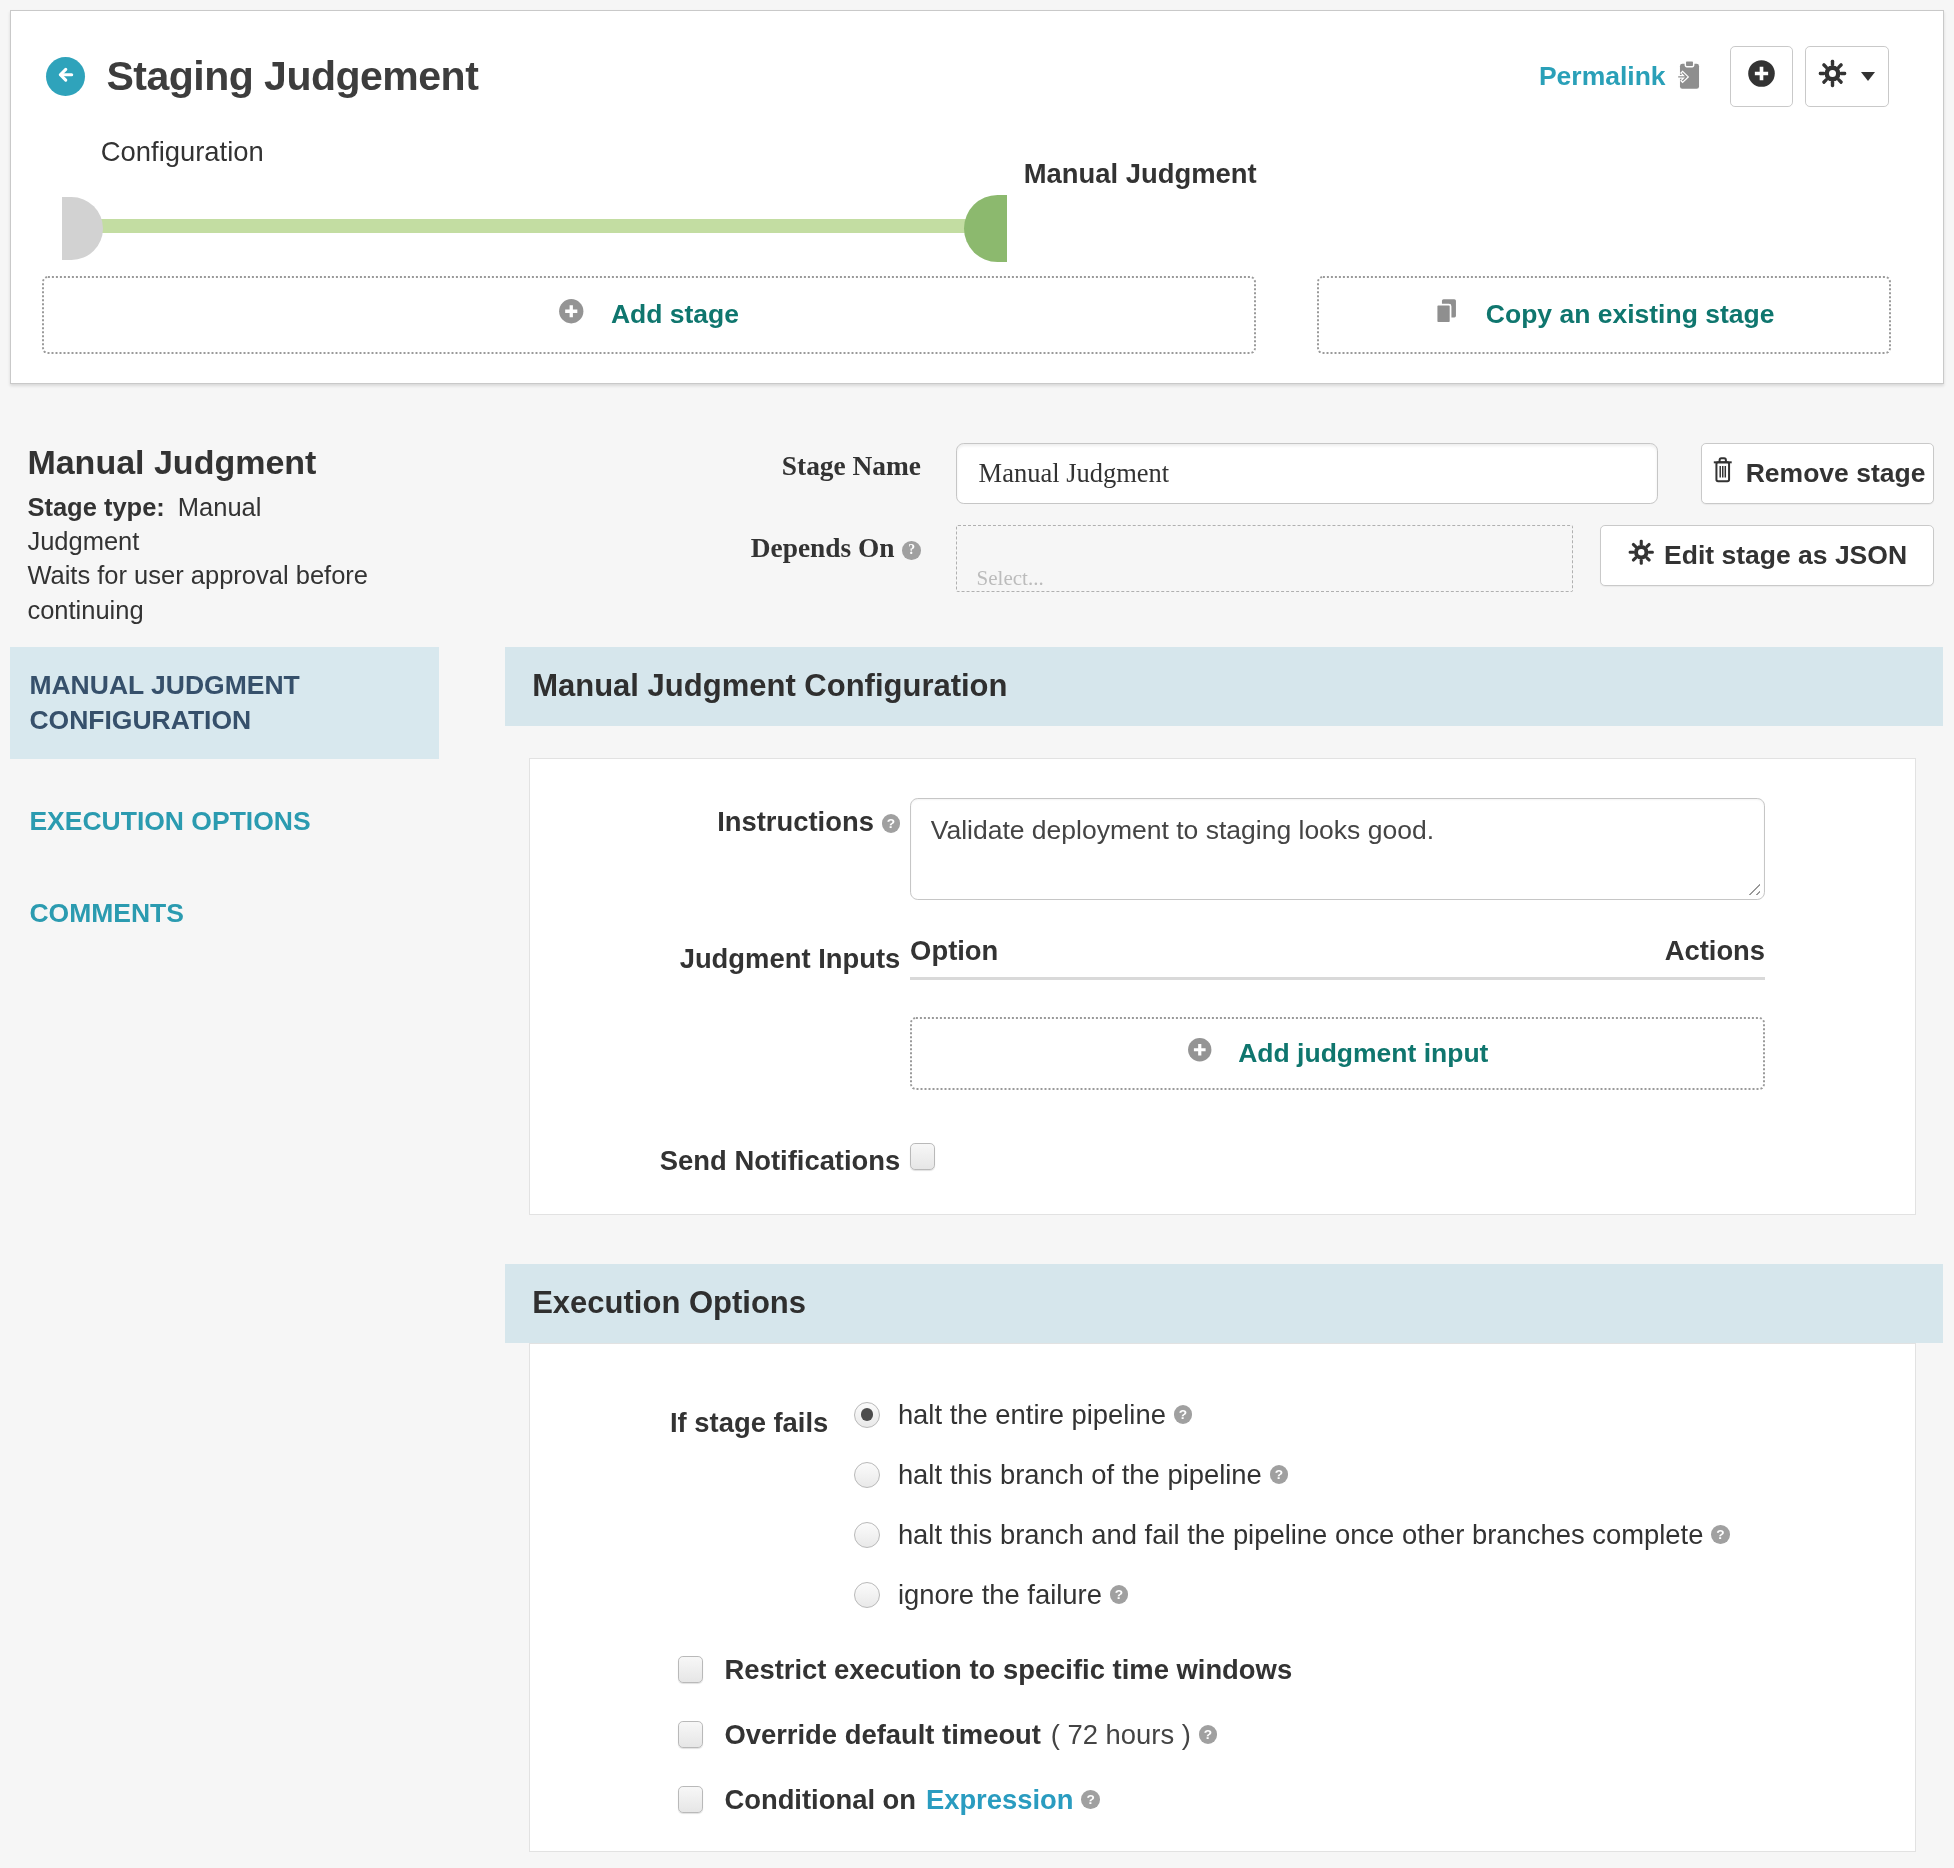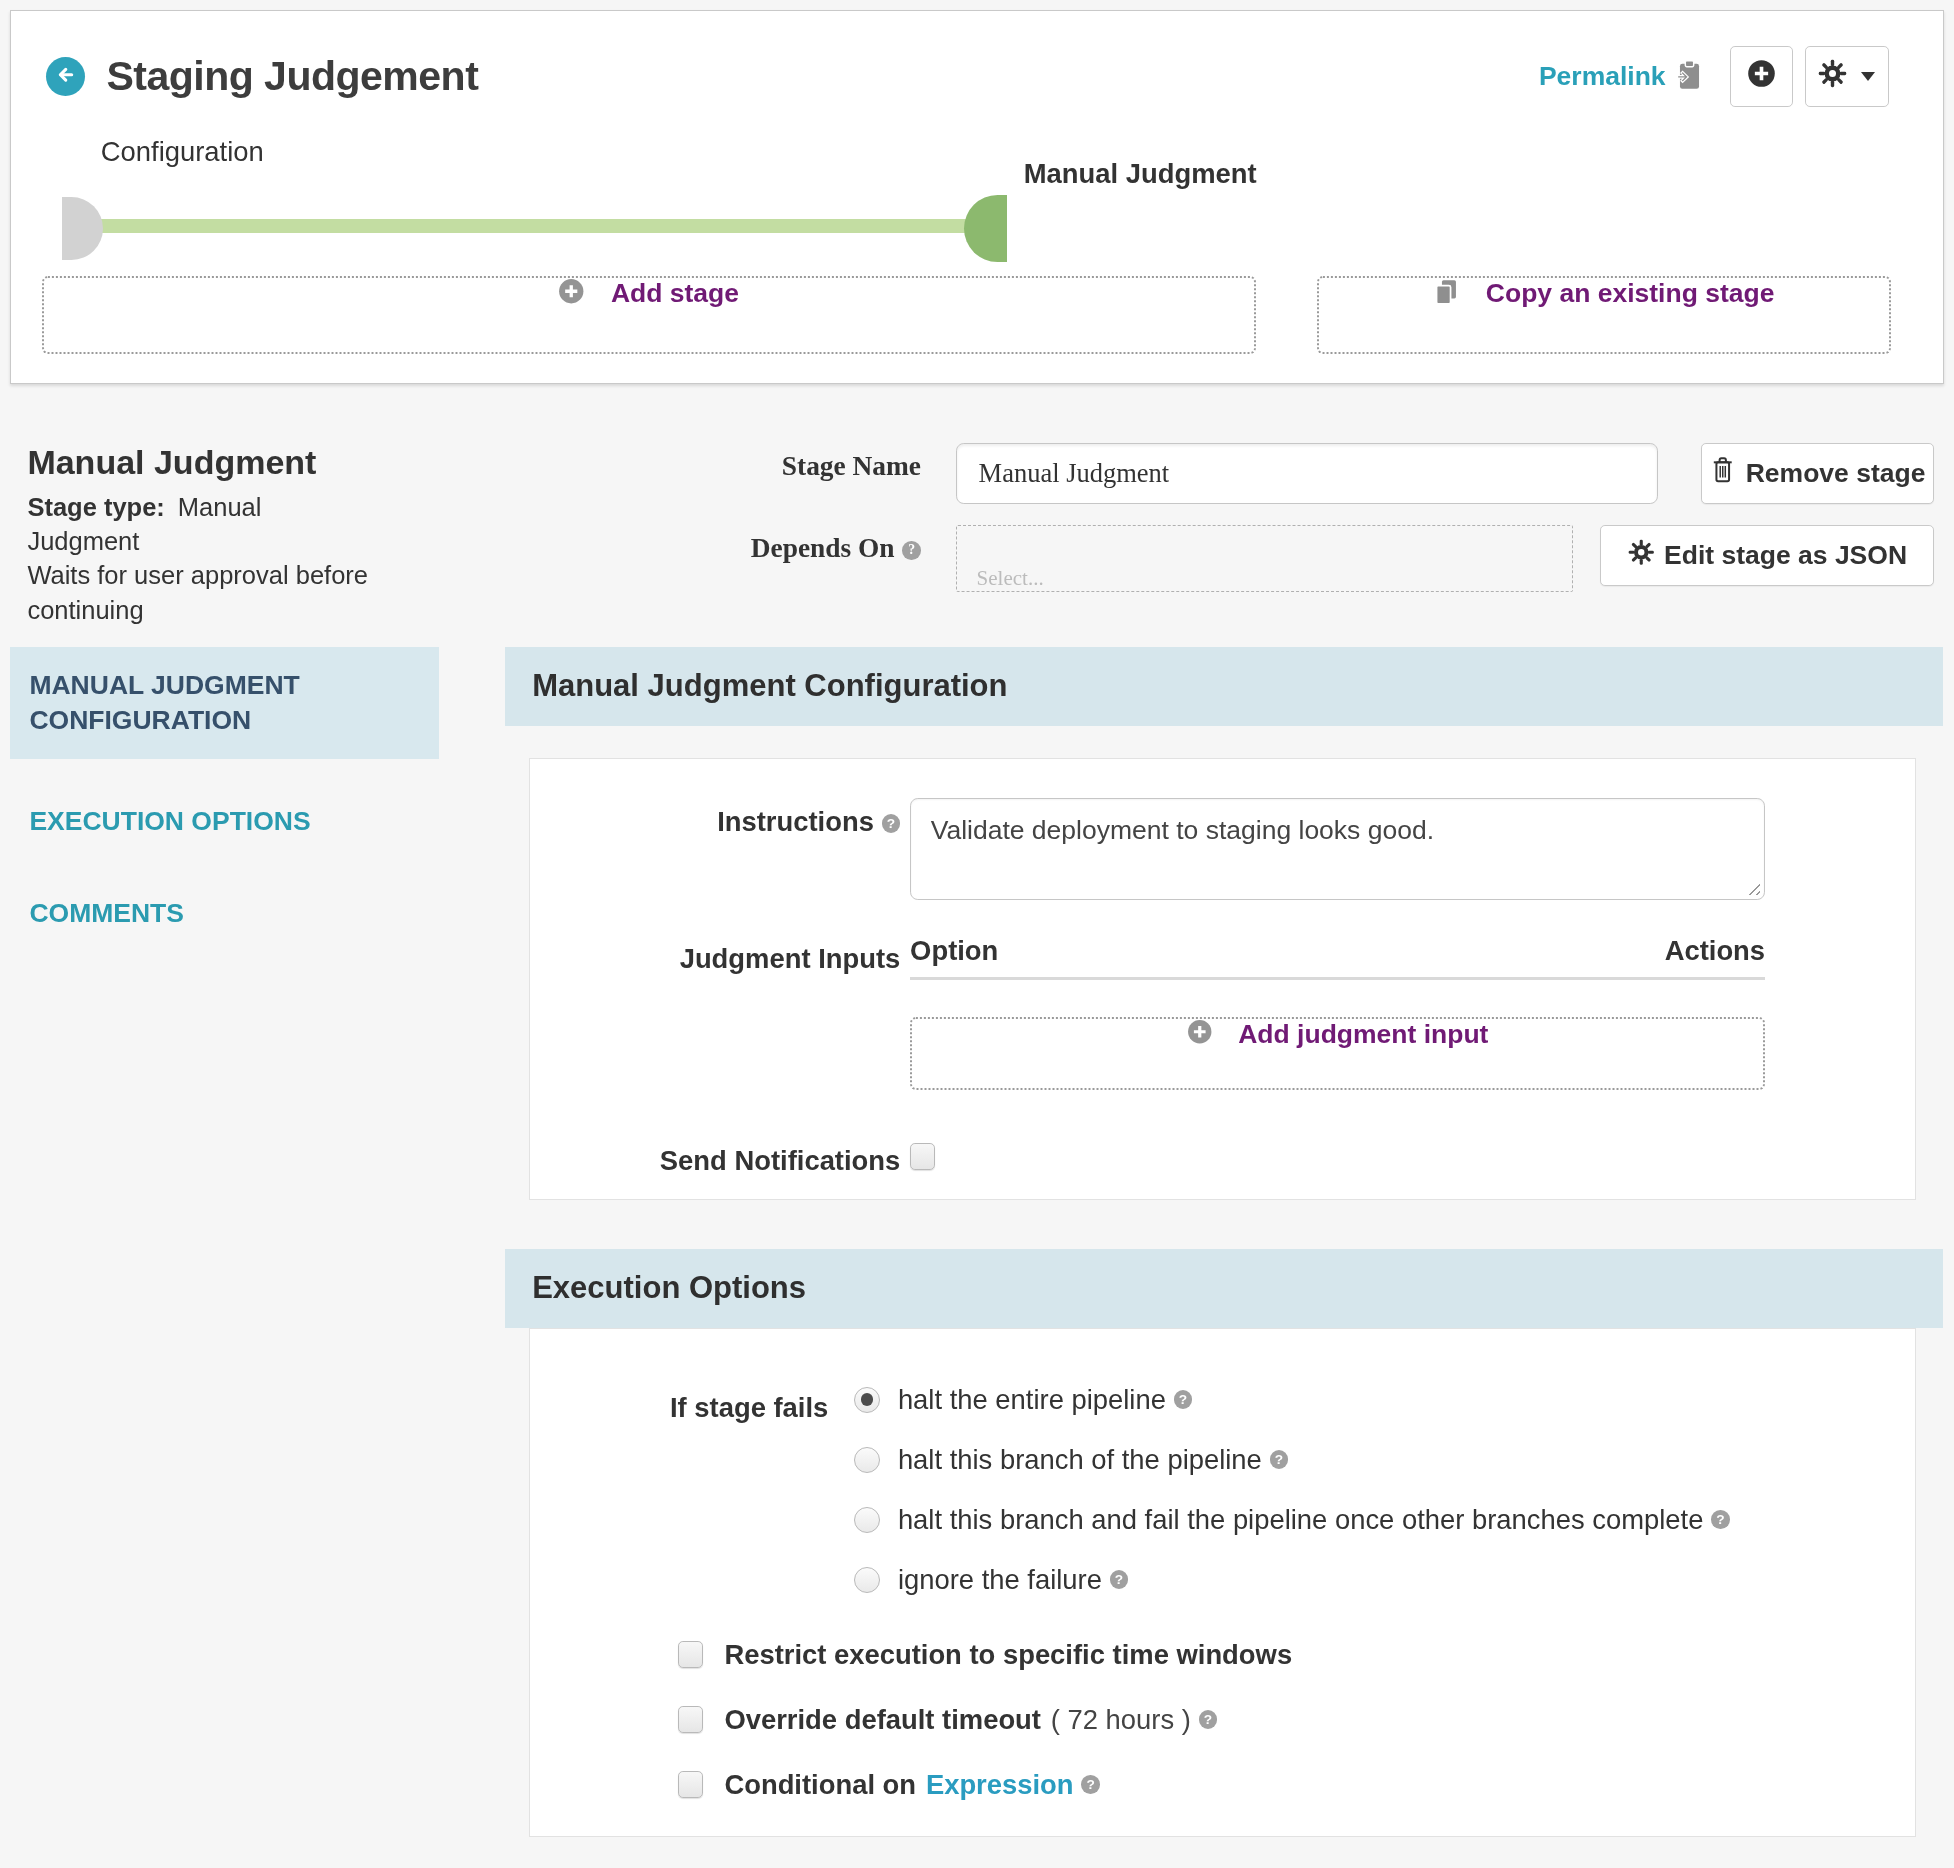--- a/index.html
+++ b/index.html
@@ -31,21 +31,21 @@
   .graph-line { position:absolute; left:71px; top:98px; width:902px; height:14.7px; background:#c3dda2; }
   .node-gray { position:absolute; left:51px; top:76px; width:41px; height:63px; background:#d2d2d2;
     border-radius:0 33px 33px 0; cursor:pointer; }
   .node-green { position:absolute; left:953px; top:74px; width:43px; height:67px; background:#8cb96e;
     border-radius:35px 0 0 35px; cursor:pointer; }
   .graph-stage-label { position:absolute; left:1013px; top:37px; font-size:27.4px; font-weight:bold; color:#333; }
 
   
   .stage-btn-row { display:flex; gap:61px; margin:0 52px 0 31px; }
   .dashed-btn { border:2px dotted #9a9a9a; border-radius:5.9px; height:78px; background:#fff;
-    display:flex; justify-content:center; gap:26px; color:#701a75;
+    display:flex; align-items:center; justify-content:center; gap:26px; color:#0f766e;
     font-size:26.5px; font-weight:600; cursor:pointer; }
   .add-stage { flex:2.12; } .copy-stage { flex:1; }
 
   
   .stage-form { position:relative; margin-top:59px; height:204px; }
   .stage-info { position:absolute; left:27.4px; top:0; width:348px; }
   .stage-info h2 { font-size:34px; font-weight:bold; margin-bottom:7.8px; }
   .stage-type-line { font-size:25.5px; line-height:1.35; }
   .stage-type-line b { font-weight:bold; }
   .stage-desc { font-size:25.5px; line-height:1.35; }
@@ -65,21 +65,21 @@
   
   .main { display:flex; margin:0 10.8px 0 9.8px; padding-top:0; }
   .sidebar { width:429px; flex:0 0 auto; margin-right:66px; }
   .side-item { font-size:26.5px; font-weight:bold; line-height:1.3; cursor:pointer; }
   .side-item.active { background:#d8e8ee; color:#36506b; padding:21.6px 19.6px; }
   .side-item.plain { color:#2b9bb0; padding:13.7px 19.6px; margin-top:31px; }
   .content { flex:1; }
 
   .section-header { background:#d6e6ec; padding:21.6px 27.4px; font-size:31px; font-weight:bold; color:#2f2f2f; }
   .card { background:#fff; border:1px solid #e2e2e2; margin:29px 27.4px 0 24.5px; }
-  .card1 { padding:39px 0 22px;margin-top:32px; }
+  .card1 { padding:39px 0 37px;margin-top:32px; }
   .card2 { padding:55px 4px 35px; margin-top:0; }
   .sect-gap { margin-top:49px; }
 
   .form-row { display:flex; align-items:flex-start; margin-bottom:35px; }
   .form-row:last-child { margin-bottom:0; }
   .flabel { width:370px; text-align:right; font-size:27.4px; font-weight:bold; padding-top:7.8px; flex:0 0 auto; }
   .fcontrol { margin-left:9.8px; width:855px; }
 
   .ta-wrap { position:relative; width:855px; }
   textarea.instr { width:855px; height:102px; border:1px solid #c6c6c6; border-radius:7.8px; resize:none;

